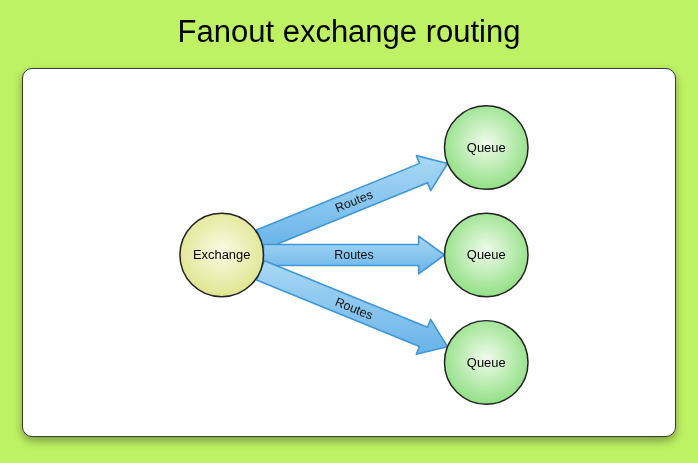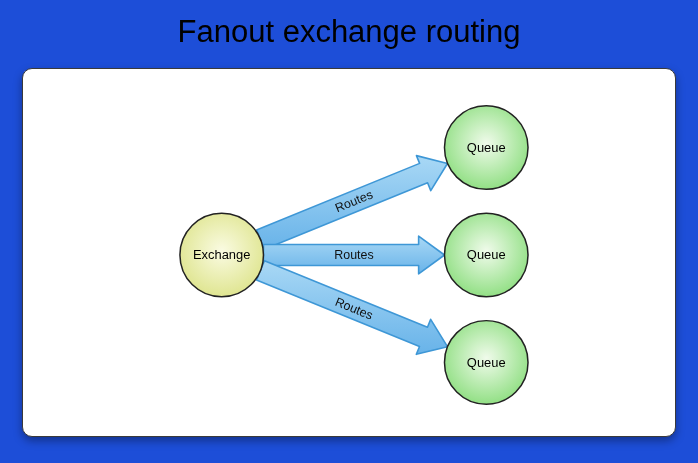--- a/index.html
+++ b/index.html
@@ -8,21 +8,21 @@
     background: #ffffff;
     width: 698px;
     height: 463px;
     overflow: hidden;
     font-family: "Liberation Sans", sans-serif;
   }
   .page {
     position: relative;
     width: 698px;
     height: 463px;
-    background: #1d4ed8;
+    background: #bef264;
   }
   .title {
     position: absolute;
     top: 14px;
     left: 0;
     width: 100%;
     text-align: center;
     font-size: 31px;
     font-weight: 400;
     color: #000000;

